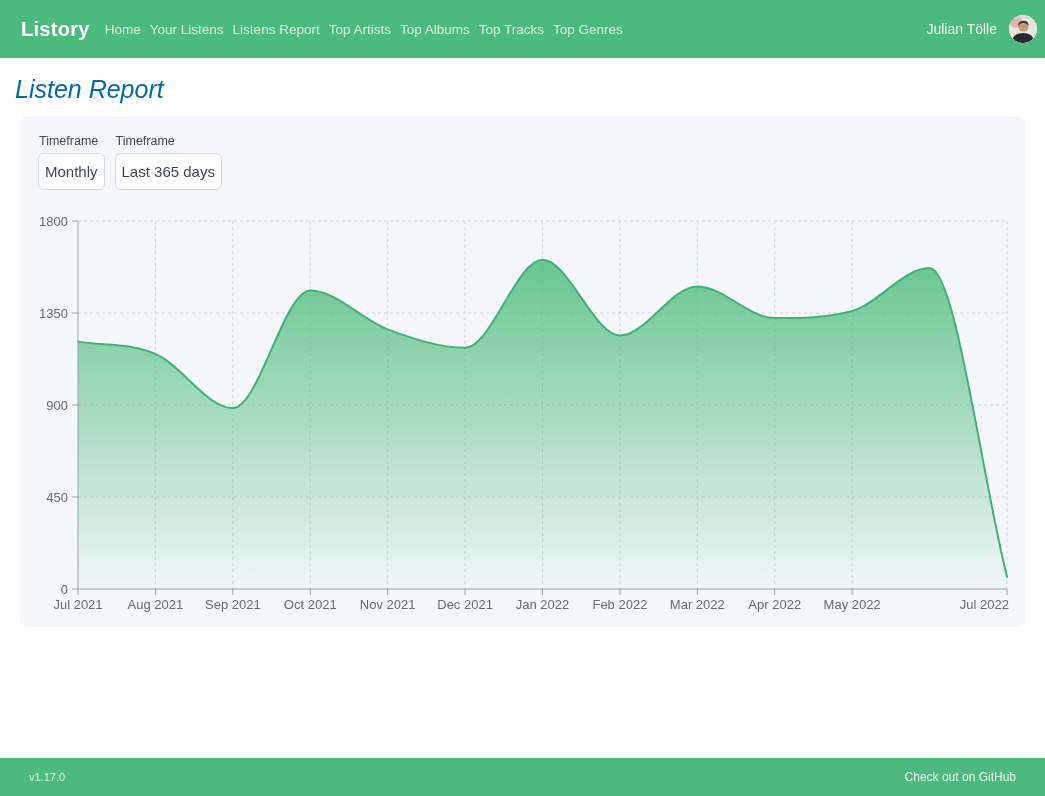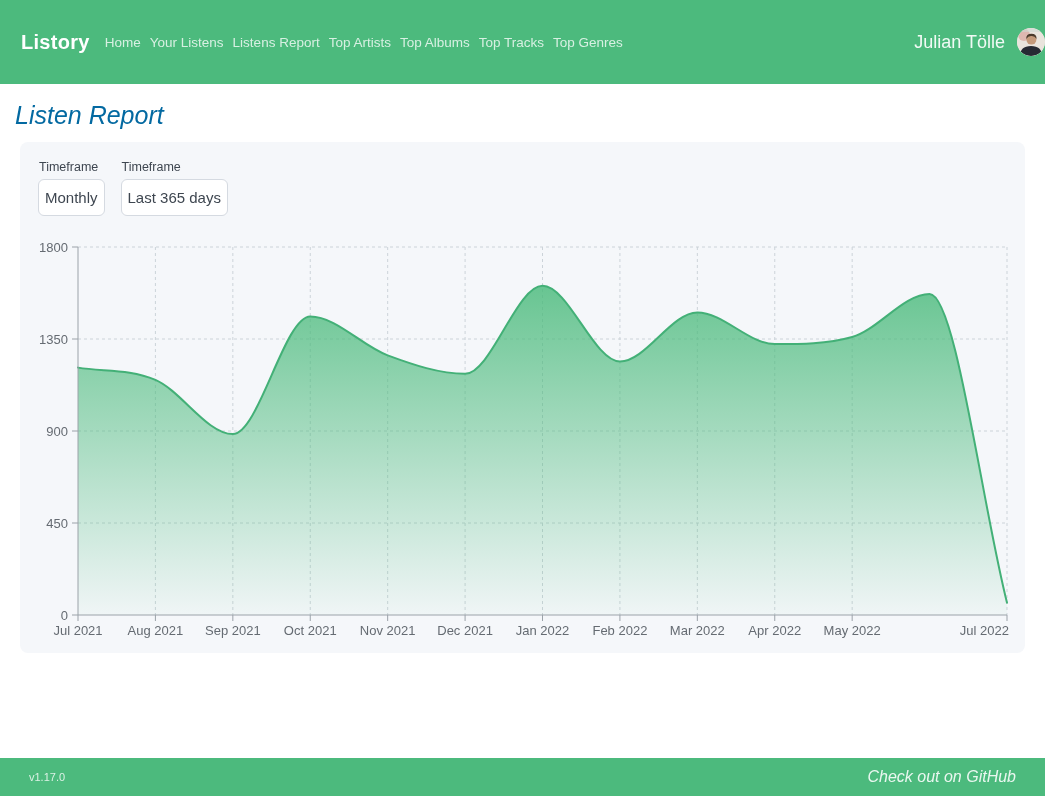--- a/index.html
+++ b/index.html
@@ -6,54 +6,54 @@
   html,body { margin:0; padding:0; }
   body {
     width:1045px; height:796px;
     display:flex; flex-direction:column;
     font-family:"Liberation Sans", sans-serif;
     background:#ffffff;
     overflow:hidden;
   }
   
   .navbar {
-    height:84px; flex-shrink:0;
+    height:58px; flex-shrink:0;
     background:var(--green,#4cba7d);
     display:flex; align-items:center;
-    padding:0 0 0 21px;
+    padding:0 8px 0 21px;
   }
   .brand { color:#fff; font-size:20px; font-weight:700; letter-spacing:.3px; text-decoration:none; }
   .nav-links { display:flex; gap:9px; margin-left:15px; flex:1; }
   .nav-link { color:rgba(255,255,255,.78); font-size:13.5px; text-decoration:none; white-space:nowrap; cursor:pointer; }
-  .user-name { color:rgba(255,255,255,.92); font-size:18px; margin-right:12px; }
+  .user-name { color:rgba(255,255,255,.92); font-size:14px; margin-right:12px; }
   .avatar { width:28px; height:28px; border-radius:50%; overflow:hidden; flex-shrink:0; background:#eae6e0; }
   
   main { flex:1; }
   .page-title { margin:17px 15px 12px; font-size:25px; font-weight:500; color:#0369a1;font-style:italic; }
   .card {
     margin:0 20px; background:#f5f7fa; border-radius:8px;
     padding:18px 18px 10px;
   }
-  .controls { display:flex; gap:16px; }
+  .controls { display:flex; gap:10px; }
   .control-label { font-size:12.5px; color:#3e4650; display:block; margin:0 0 5px 1px; }
   .select-btn {
     background:#fff; border:1px solid #d5dae1; border-radius:6px;
     padding:8px 6px; font-size:15px; color:#3e4650;
     font-family:"Liberation Sans", sans-serif; cursor:pointer; line-height:19px;
   }
   .chart-wrap { margin-top:21px; }
   
   footer {
     margin-top:auto; height:38px; flex-shrink:0;
     background:var(--green,#4cba7d);
     display:flex; align-items:center; justify-content:space-between;
     padding:0 29px;
   }
   .version { color:rgba(255,255,255,.8); font-size:11px; }
-  .github-link { color:rgba(255,255,255,.88); font-size:16px; text-decoration:none; cursor:pointer;font-style:italic; }
+  .github-link { color:rgba(255,255,255,.88); font-size:12px; text-decoration:none; cursor:pointer; }
   svg text { font-family:"Liberation Sans", sans-serif; }
 </style>
 </head>
 <body>
 
 <header class="navbar">
   <a class="brand" href="#">Listory</a>
   <nav class="nav-links">
     <a class="nav-link" href="#">Home</a>
     <a class="nav-link" href="#">Your Listens</a>

